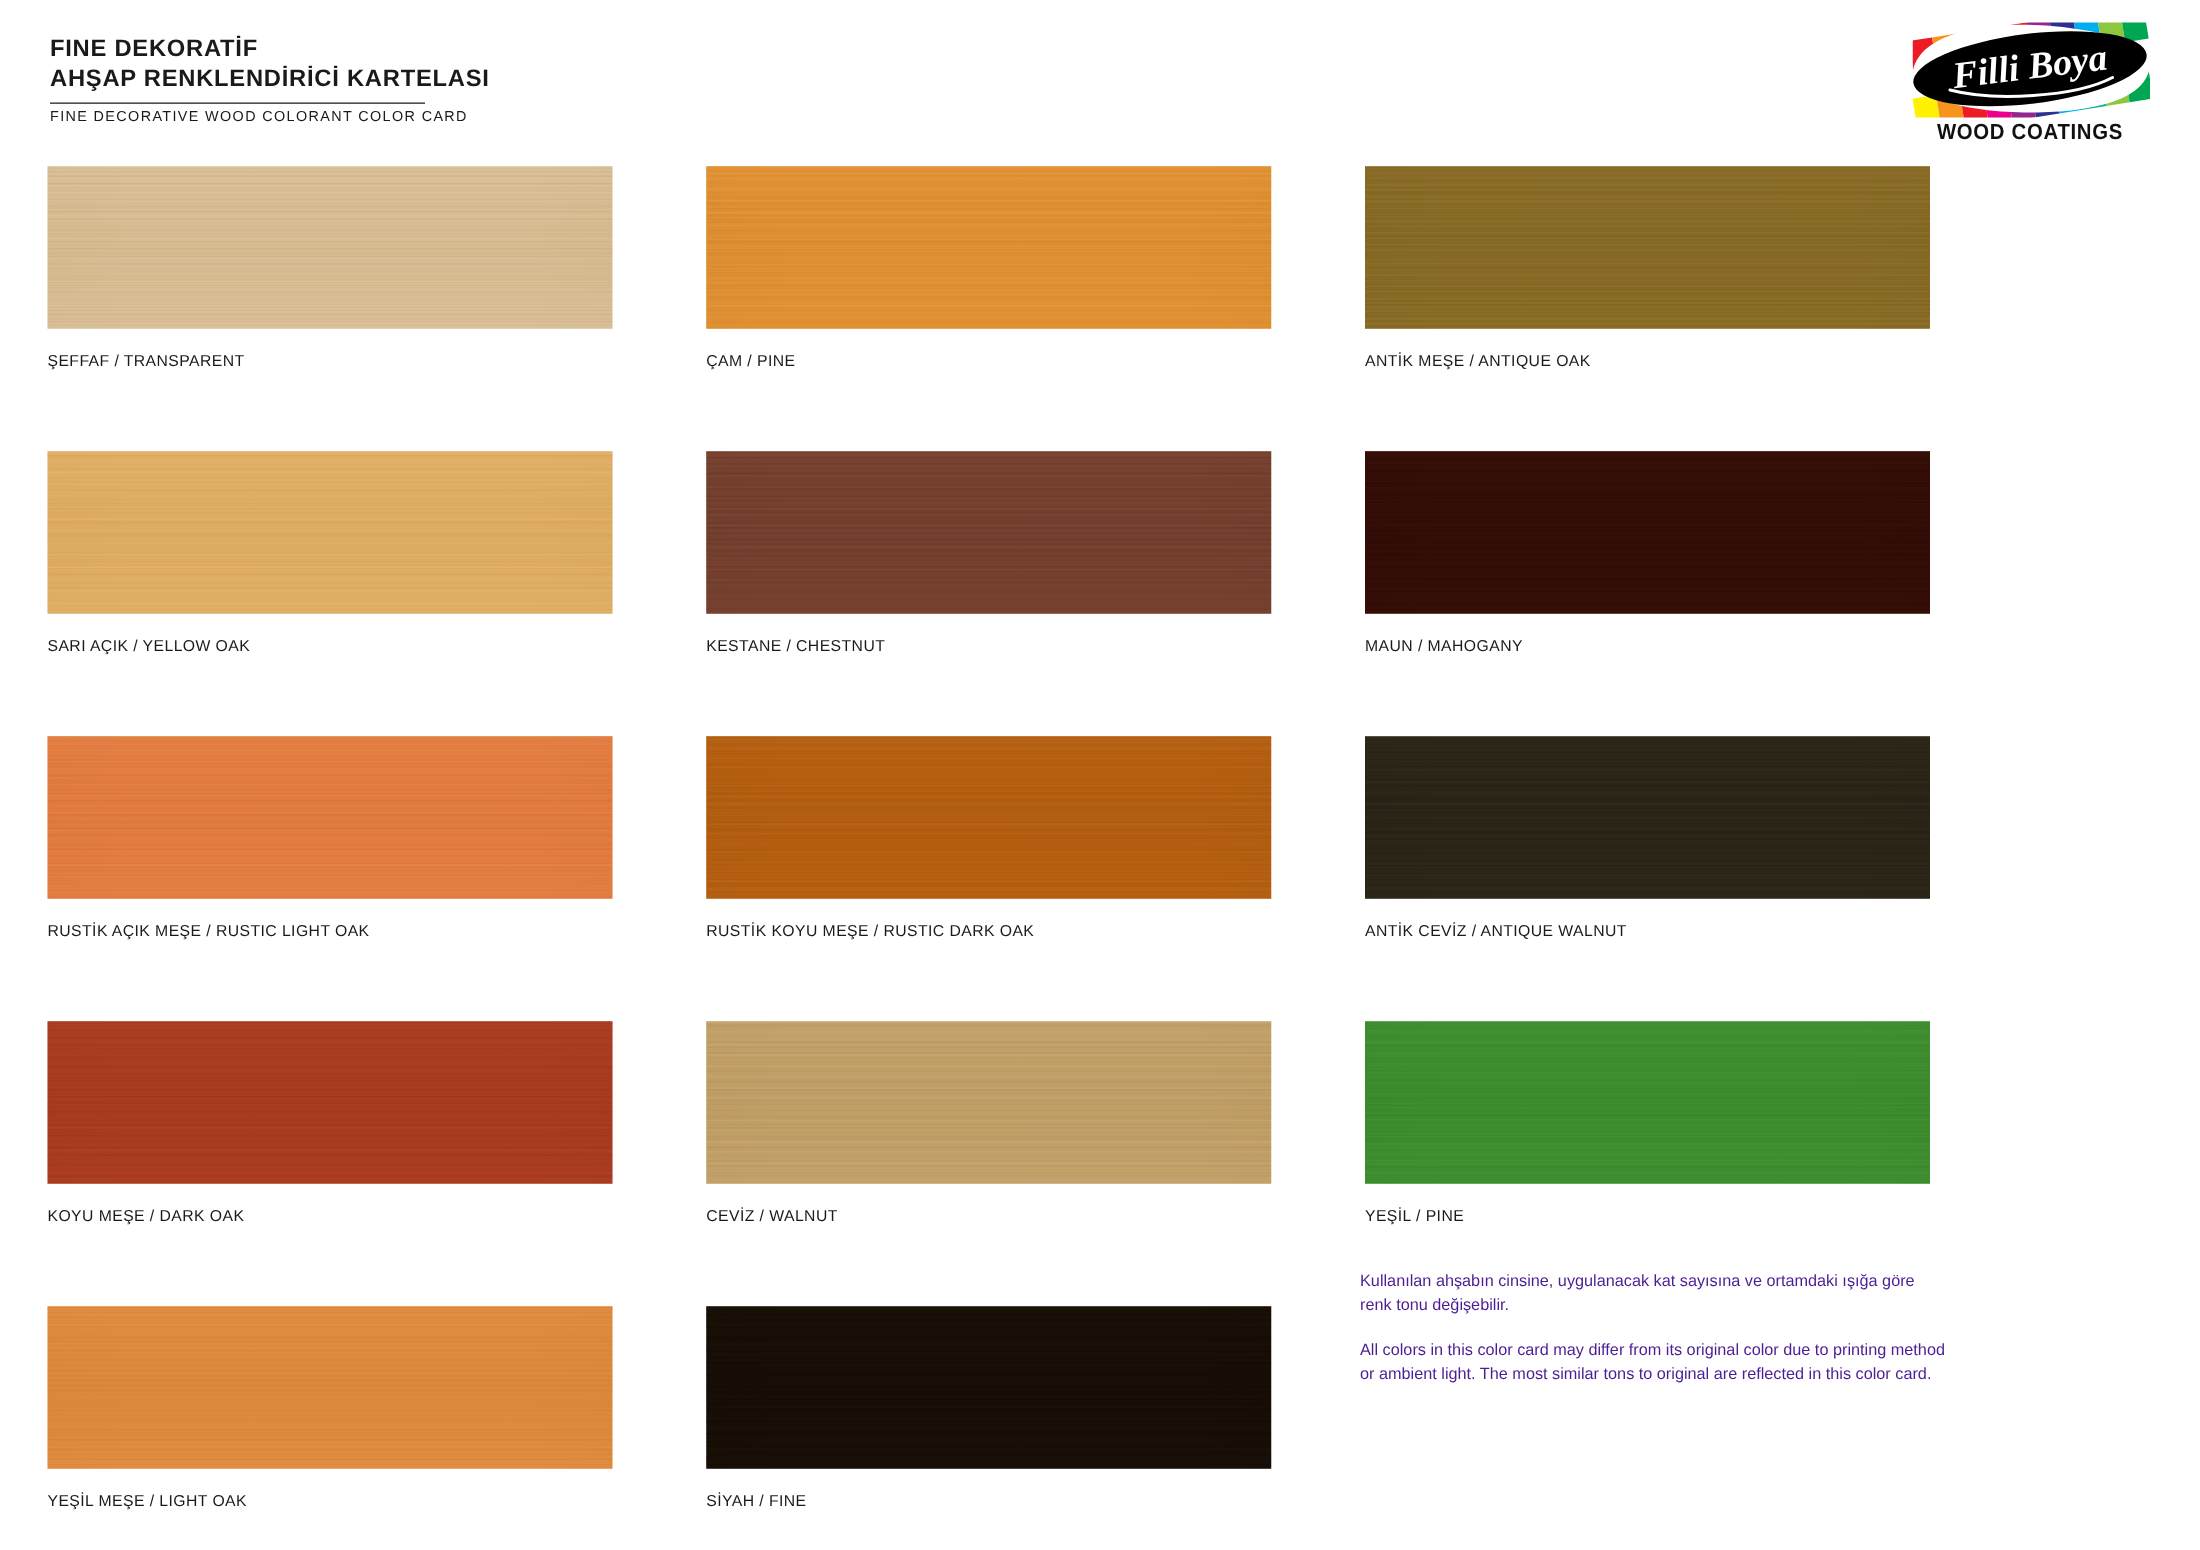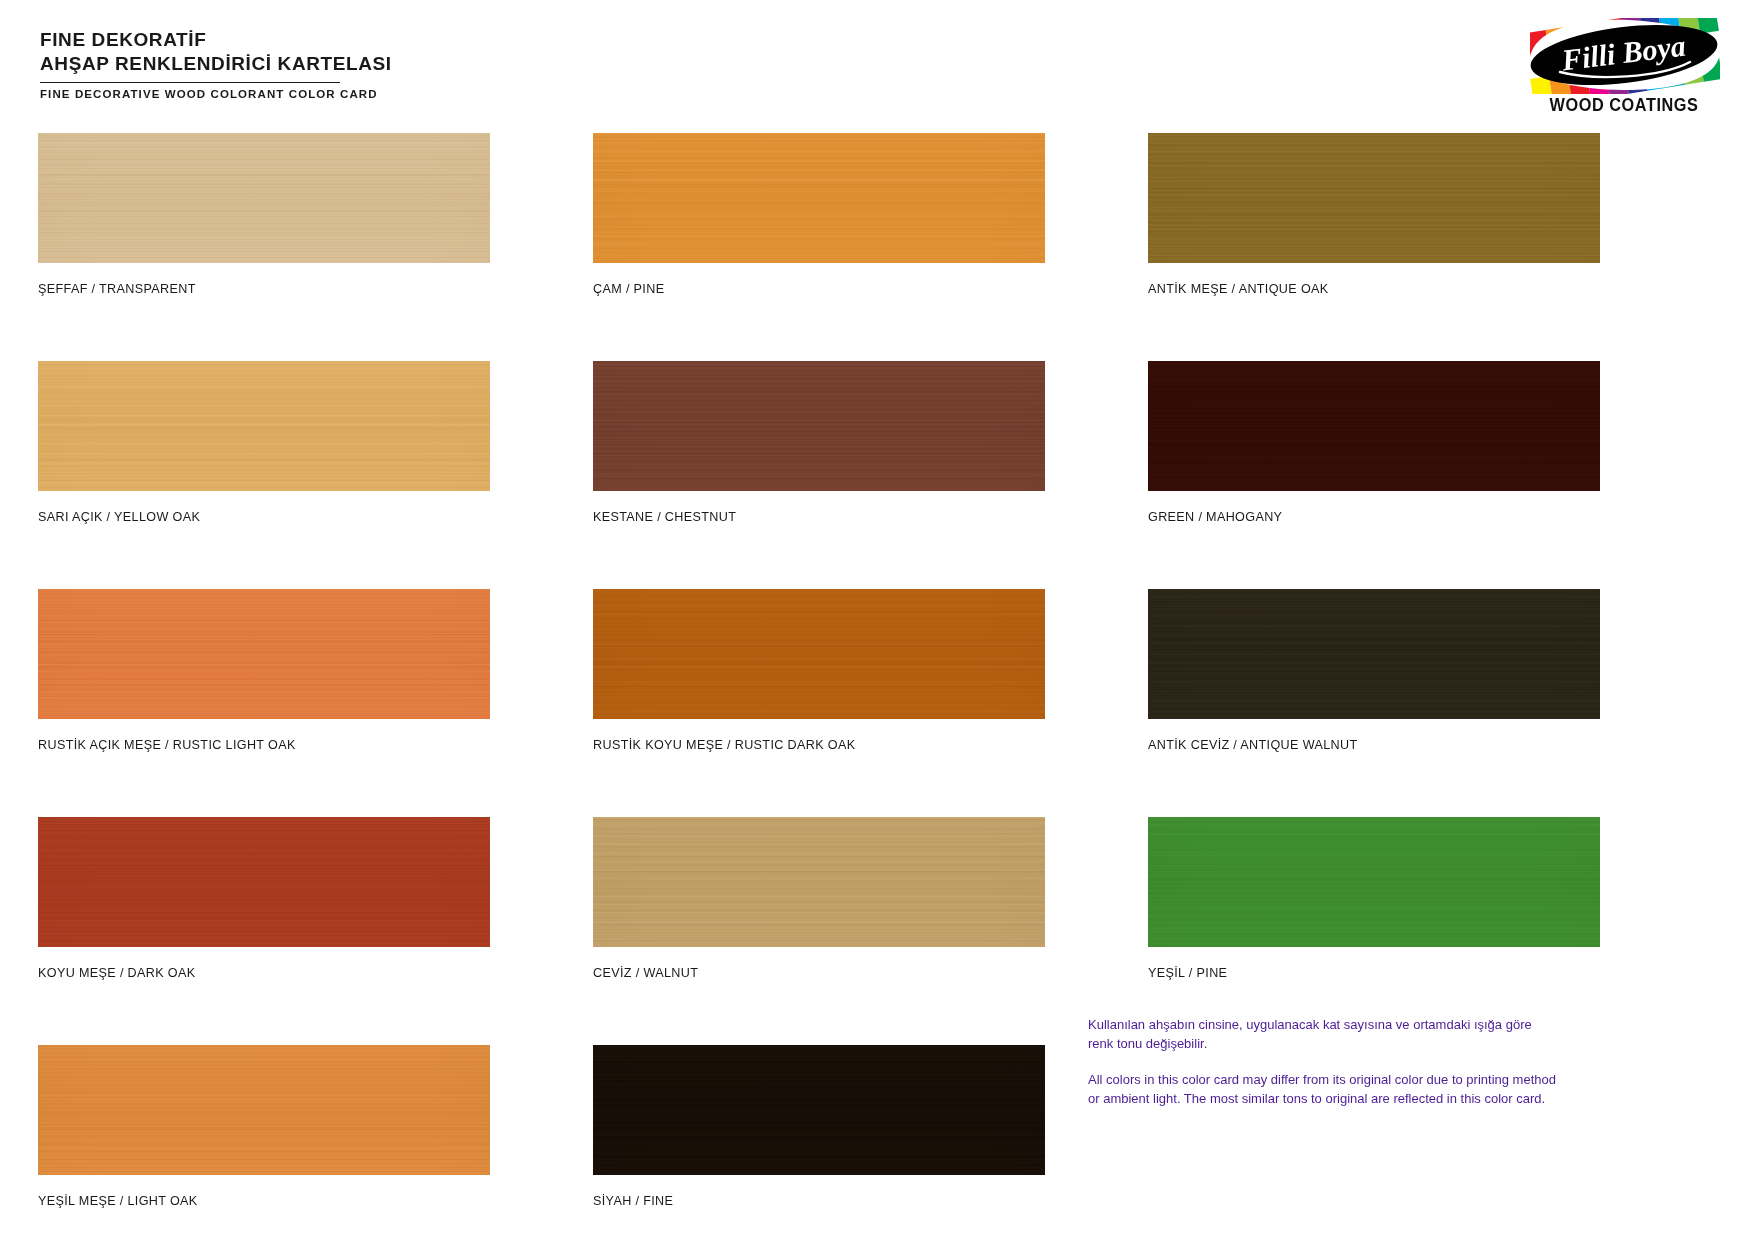--- a/index.html
+++ b/index.html
@@ -37,21 +37,21 @@
     white-space: pre-line;
   }
   .title-rule {
     width: 300px;
     height: 1px;
     background: #1a1a1a;
     margin: 6px 0 5px 0;
   }
   .title-sub {
     font-size: 11.5px;
-    font-weight: bold;
+    font-weight: normal;
     letter-spacing: 1.1px;
     color: #1a1a1a;
   }
 
   
   .logo-wrap {
     position: absolute;
     right: 36px;
     top: 18px;
     width: 200px;
@@ -70,21 +70,21 @@
 
   
   .grid {
     position: absolute;
     left: 38px;
     top: 133px;
     width: 1504px;
   }
   .row {
     display: flex;
-    gap: 103px;
+    gap: 75px;
     margin-bottom: 65px;
   }
   .cell {
     width: 452px;
   }
   .swatch {
     width: 452px;
     height: 130px;
     position: relative;
     overflow: hidden;
@@ -211,21 +211,21 @@
       <div class="cell">
         <div class="swatch" style="background: rgb(118, 64, 47);">
             <span class="grain" style="background-image: repeating-linear-gradient(0deg, rgba(0, 0, 0, 0) 0px, rgba(0, 0, 0, 0) 5px, rgba(101, 53, 39, 0.2) 5px, rgba(101, 53, 39, 0.2) 6.29px), repeating-linear-gradient(0deg, rgba(0, 0, 0, 0) 0px, rgba(0, 0, 0, 0) 3px, rgba(101, 53, 39, 0.29) 3px, rgba(101, 53, 39, 0.29) 4.32px), repeating-linear-gradient(0deg, rgba(0, 0, 0, 0) 0px, rgba(0, 0, 0, 0) 8px, rgba(133, 76, 57, 0.22) 8px, rgba(133, 76, 57, 0.22) 8.99px), repeating-linear-gradient(0deg, rgba(0, 0, 0, 0) 0px, rgba(0, 0, 0, 0) 3px, rgba(133, 76, 57, 0.17) 3px, rgba(133, 76, 57, 0.17) 4.44px), repeating-linear-gradient(0deg, rgba(0, 0, 0, 0) 0px, rgba(0, 0, 0, 0) 8px, rgba(133, 76, 57, 0.29) 8px, rgba(133, 76, 57, 0.29) 8.44px), repeating-linear-gradient(0deg, rgba(0, 0, 0, 0) 0px, rgba(0, 0, 0, 0) 7px, rgba(133, 76, 57, 0.21) 7px, rgba(133, 76, 57, 0.21) 7.92px), linear-gradient(rgba(133, 76, 57, 0.18) 0%, rgba(0, 0, 0, 0) 22%, rgba(101, 53, 39, 0.14) 52%, rgba(0, 0, 0, 0) 78%, rgba(133, 76, 57, 0.12) 100%), linear-gradient(90deg, rgba(101, 53, 39, 0.1) 0%, rgba(0, 0, 0, 0) 14%, rgba(0, 0, 0, 0) 86%, rgba(101, 53, 39, 0.1) 100%);"></span>
           </div>
         <div class="swatch-label">KESTANE / CHESTNUT</div>
       </div>
       <div class="cell">
         <div class="swatch" style="background: rgb(52, 13, 7);">
             <span class="grain" style="background-image: repeating-linear-gradient(0deg, rgba(0, 0, 0, 0) 0px, rgba(0, 0, 0, 0) 4px, rgba(42, 9, 5, 0.19) 4px, rgba(42, 9, 5, 0.19) 5.03px), repeating-linear-gradient(0deg, rgba(0, 0, 0, 0) 0px, rgba(0, 0, 0, 0) 3px, rgba(42, 9, 5, 0.25) 3px, rgba(42, 9, 5, 0.25) 3.71px), repeating-linear-gradient(0deg, rgba(0, 0, 0, 0) 0px, rgba(0, 0, 0, 0) 8px, rgba(69, 21, 13, 0.13) 8px, rgba(69, 21, 13, 0.13) 8.45px), repeating-linear-gradient(0deg, rgba(0, 0, 0, 0) 0px, rgba(0, 0, 0, 0) 4px, rgba(69, 21, 13, 0.27) 4px, rgba(69, 21, 13, 0.27) 5.05px), repeating-linear-gradient(0deg, rgba(0, 0, 0, 0) 0px, rgba(0, 0, 0, 0) 7px, rgba(42, 9, 5, 0.17) 7px, rgba(42, 9, 5, 0.17) 7.67px), repeating-linear-gradient(0deg, rgba(0, 0, 0, 0) 0px, rgba(0, 0, 0, 0) 8px, rgba(42, 9, 5, 0.29) 8px, rgba(42, 9, 5, 0.29) 9.6px), linear-gradient(rgba(69, 21, 13, 0.18) 0%, rgba(0, 0, 0, 0) 22%, rgba(42, 9, 5, 0.14) 52%, rgba(0, 0, 0, 0) 78%, rgba(69, 21, 13, 0.12) 100%), linear-gradient(90deg, rgba(42, 9, 5, 0.1) 0%, rgba(0, 0, 0, 0) 14%, rgba(0, 0, 0, 0) 86%, rgba(42, 9, 5, 0.1) 100%);"></span>
           </div>
-        <div class="swatch-label">GREEN / MAHOGANY</div>
+        <div class="swatch-label">MAUN / MAHOGANY</div>
       </div>
     </div>
 
     <div class="row">
       <div class="cell">
         <div class="swatch" style="background: rgb(225, 121, 60);">
             <span class="grain" style="background-image: repeating-linear-gradient(0deg, rgba(0, 0, 0, 0) 0px, rgba(0, 0, 0, 0) 2px, rgba(232, 138, 82, 0.18) 2px, rgba(232, 138, 82, 0.18) 2.76px), repeating-linear-gradient(0deg, rgba(0, 0, 0, 0) 0px, rgba(0, 0, 0, 0) 4px, rgba(232, 138, 82, 0.2) 4px, rgba(232, 138, 82, 0.2) 5.4px), repeating-linear-gradient(0deg, rgba(0, 0, 0, 0) 0px, rgba(0, 0, 0, 0) 8px, rgba(232, 138, 82, 0.25) 8px, rgba(232, 138, 82, 0.25) 9.21px), repeating-linear-gradient(0deg, rgba(0, 0, 0, 0) 0px, rgba(0, 0, 0, 0) 5px, rgba(208, 106, 47, 0.15) 5px, rgba(208, 106, 47, 0.15) 5.66px), repeating-linear-gradient(0deg, rgba(0, 0, 0, 0) 0px, rgba(0, 0, 0, 0) 6px, rgba(232, 138, 82, 0.28) 6px, rgba(232, 138, 82, 0.28) 6.9px), repeating-linear-gradient(0deg, rgba(0, 0, 0, 0) 0px, rgba(0, 0, 0, 0) 2px, rgba(232, 138, 82, 0.14) 2px, rgba(232, 138, 82, 0.14) 2.98px), linear-gradient(rgba(232, 138, 82, 0.18) 0%, rgba(0, 0, 0, 0) 22%, rgba(208, 106, 47, 0.14) 52%, rgba(0, 0, 0, 0) 78%, rgba(232, 138, 82, 0.12) 100%), linear-gradient(90deg, rgba(208, 106, 47, 0.1) 0%, rgba(0, 0, 0, 0) 14%, rgba(0, 0, 0, 0) 86%, rgba(208, 106, 47, 0.1) 100%);"></span>
           </div>
         <div class="swatch-label">RUSTİK AÇIK MEŞE / RUSTIC LIGHT OAK</div>
       </div>

